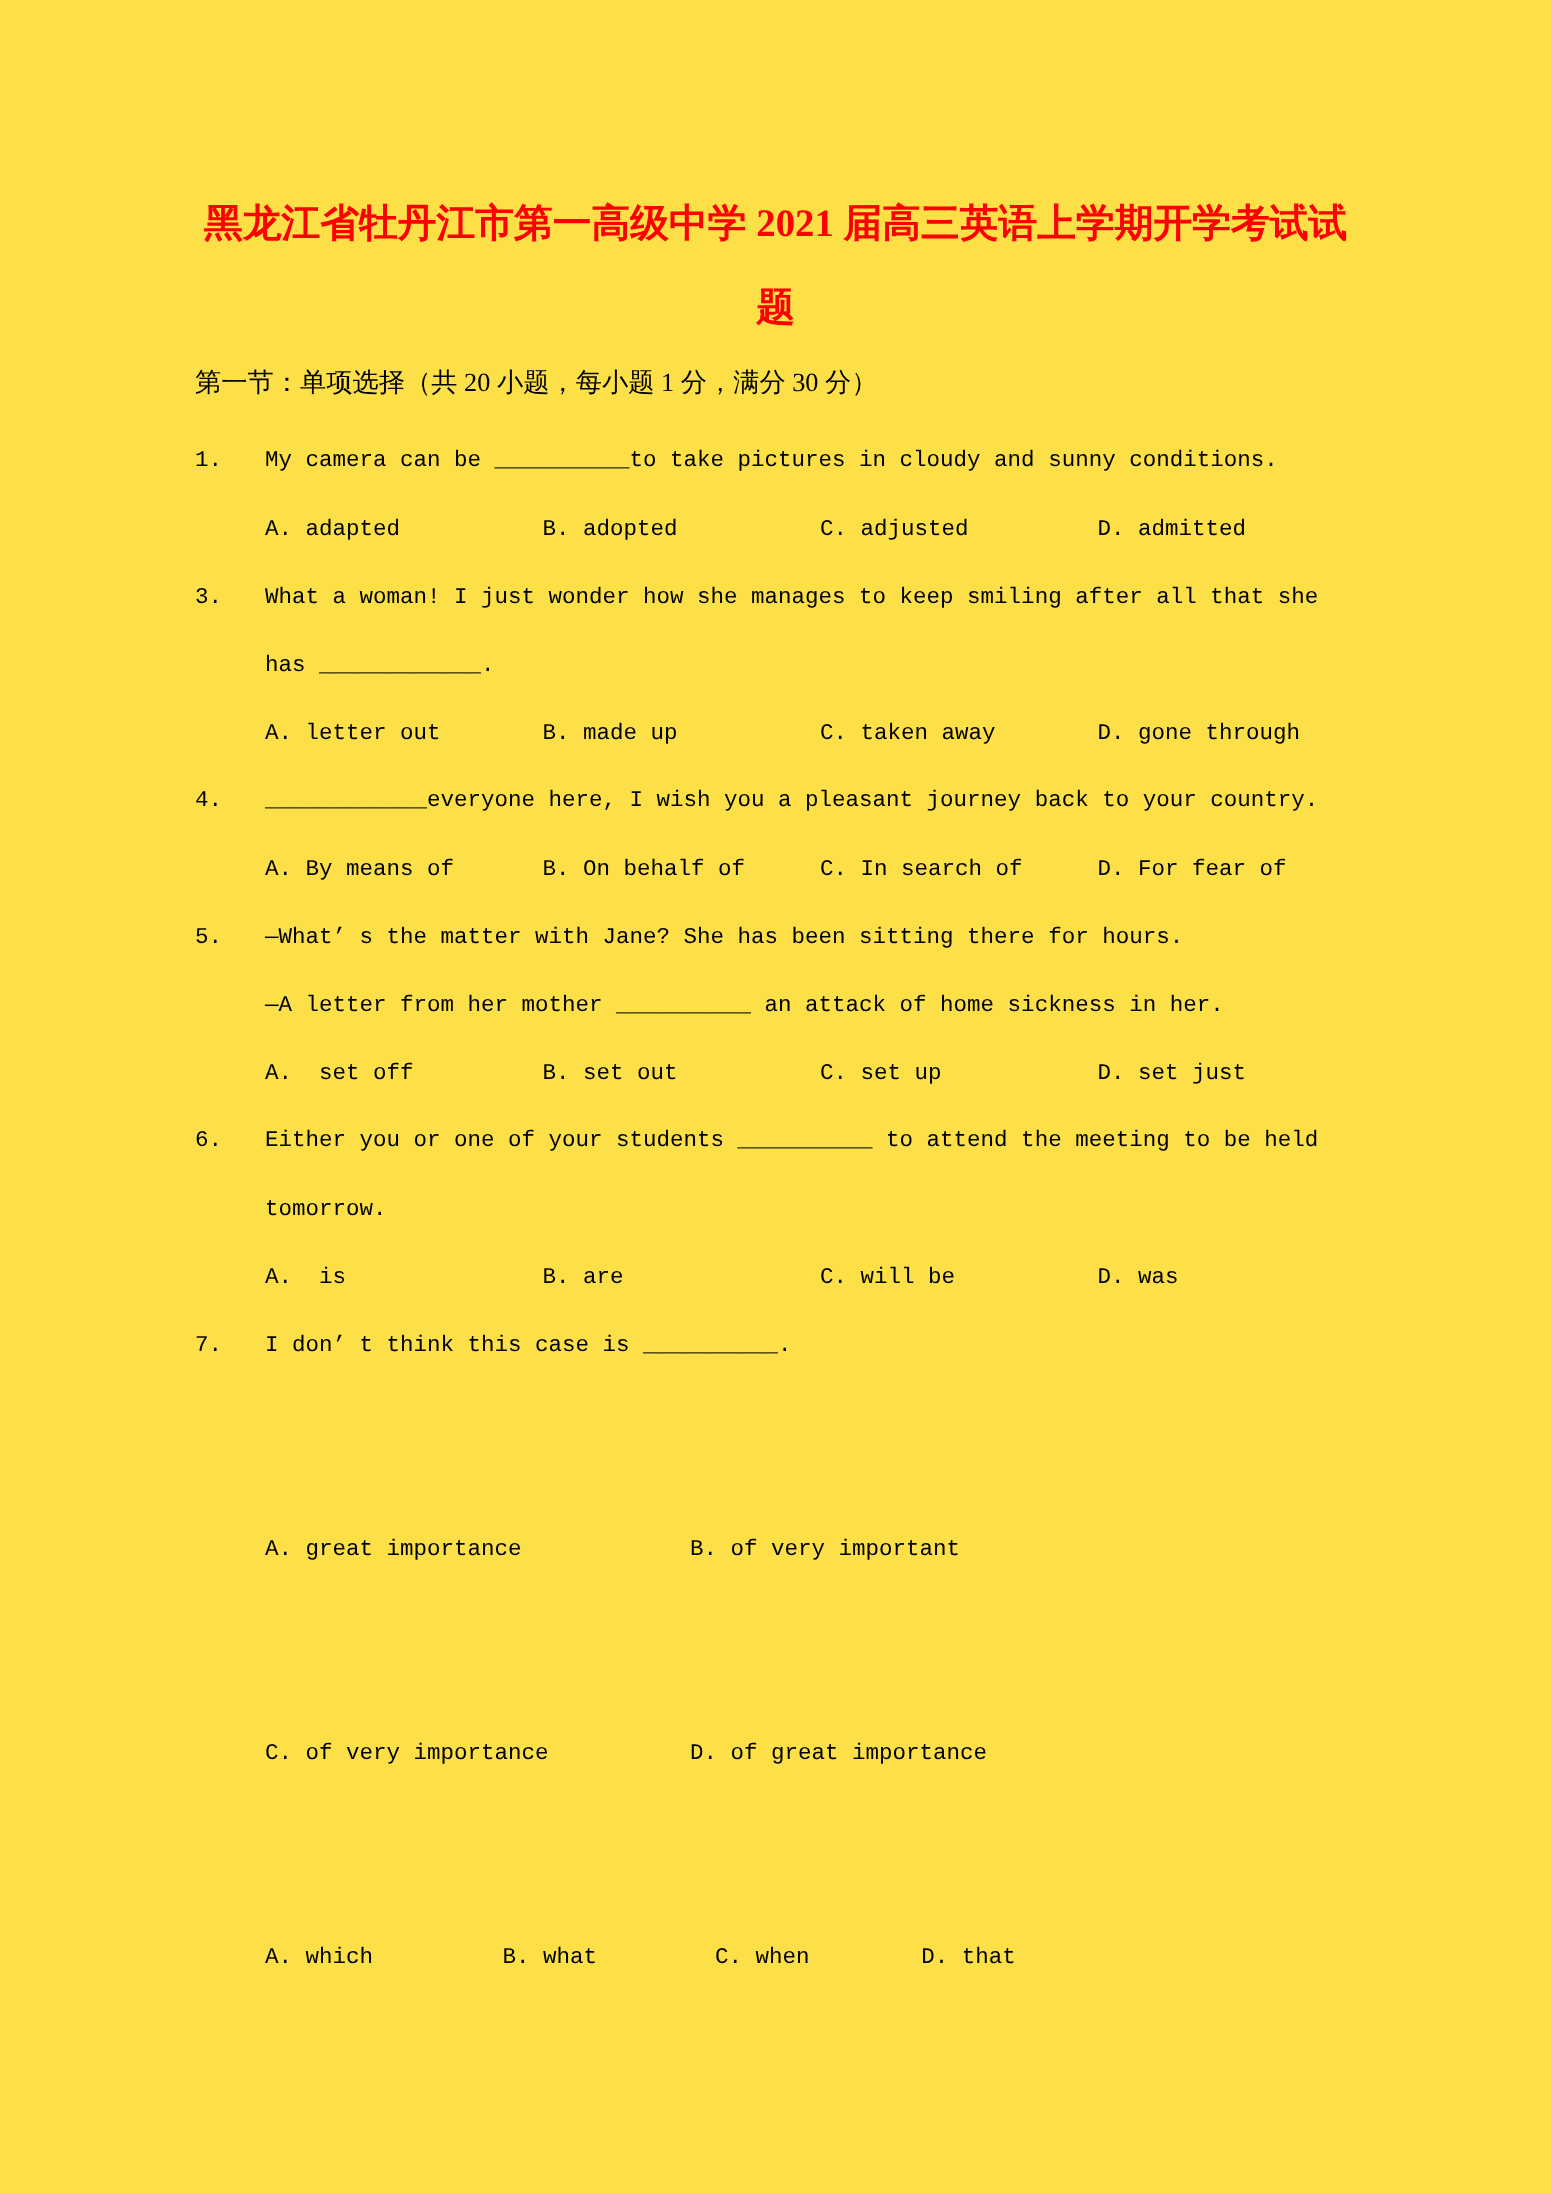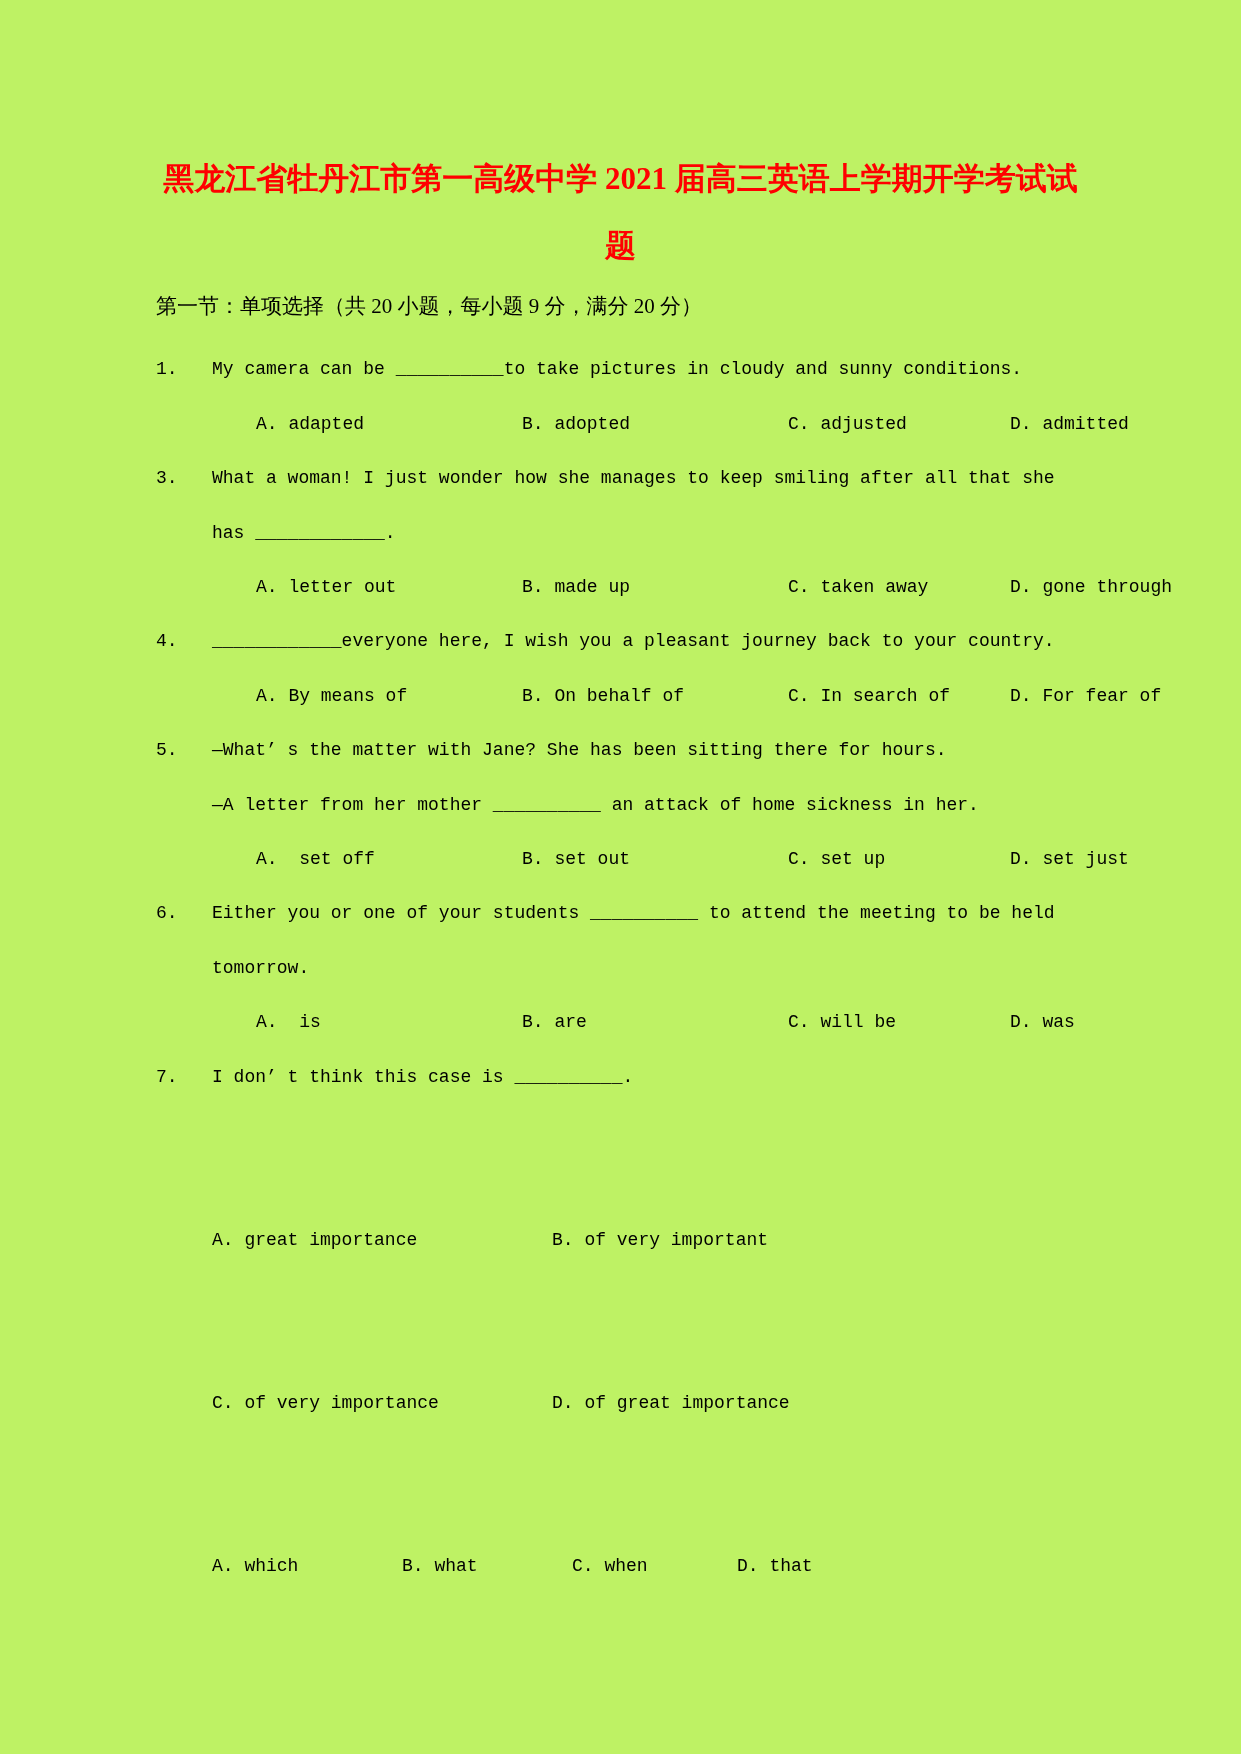--- a/index.html
+++ b/index.html
@@ -3,21 +3,21 @@
 <meta charset="utf-8">
 <style>
   html, body { margin: 0; padding: 0; }
   body {
     width: 1241px; height: 1754px;
     background: #ffffff;
     overflow: hidden;
     font-family: "Liberation Mono", "DejaVu Sans Mono", monospace;
     color: #000000;
   }
-  .page { position: relative; width: 1241px; height: 1754px; background: #bef264; }
+  .page { position: relative; width: 1241px; height: 1754px; background: #fde047; }
 
   .title {
     padding-top: 145px;
     margin: 0 150px;
     text-align: center;
     color: #ff0000;
     font-weight: bold;
     font-size: 31px;
     line-height: 67px;
     font-family: "Liberation Serif", "DejaVu Serif", serif;
@@ -33,39 +33,39 @@
   .questions {
     margin: 9px 0 0 156px;
     width: 940px;
     font-size: 18px;
   }
   .line { white-space: pre; line-height: 54.4px; }
   .num  { display: inline-block; width: 56px; }
   .cont { padding-left: 56px; }
   .opts { padding-left: 56px; white-space: pre; line-height: 54.4px; }
   .opts span { display: inline-block; white-space: pre; }
-  .opts.std span:nth-child(-n+3) { width: 222px; margin-left: 44px; }
+  .opts.std span:nth-child(-n+3) { width: 222px; }
   .opts.tight span:nth-child(1) { width: 190px; }
   .opts.tight span:nth-child(2) { width: 170px; }
   .opts.tight span:nth-child(3) { width: 165px; }
   .opts.grid2 { display: block; }
   .opts.grid2 .row { white-space: pre; line-height: 54.4px; }
   .opts.grid2 .row span:first-child { width: 340px; }
 </style>
 </head>
 <body>
 
 <div class="page">
 
   <div class="title">
     <div>黑龙江省牡丹江市第一高级中学 2021 届高三英语上学期开学考试试</div>
     <div>题</div>
   </div>
 
-  <div class="section-header">第一节：单项选择（共 20 小题，每小题 9 分，满分 20 分）</div>
+  <div class="section-header">第一节：单项选择（共 20 小题，每小题 1 分，满分 30 分）</div>
 
   <div class="questions">
 
     <div>
       <div class="line"><span class="num">1.</span><span>My camera can be __________to take pictures in cloudy and sunny conditions.</span></div>
       <div class="opts std"><span>A. adapted</span><span>B. adopted</span><span>C. adjusted</span><span>D. admitted</span></div>
     </div>
 
 
     <div>

